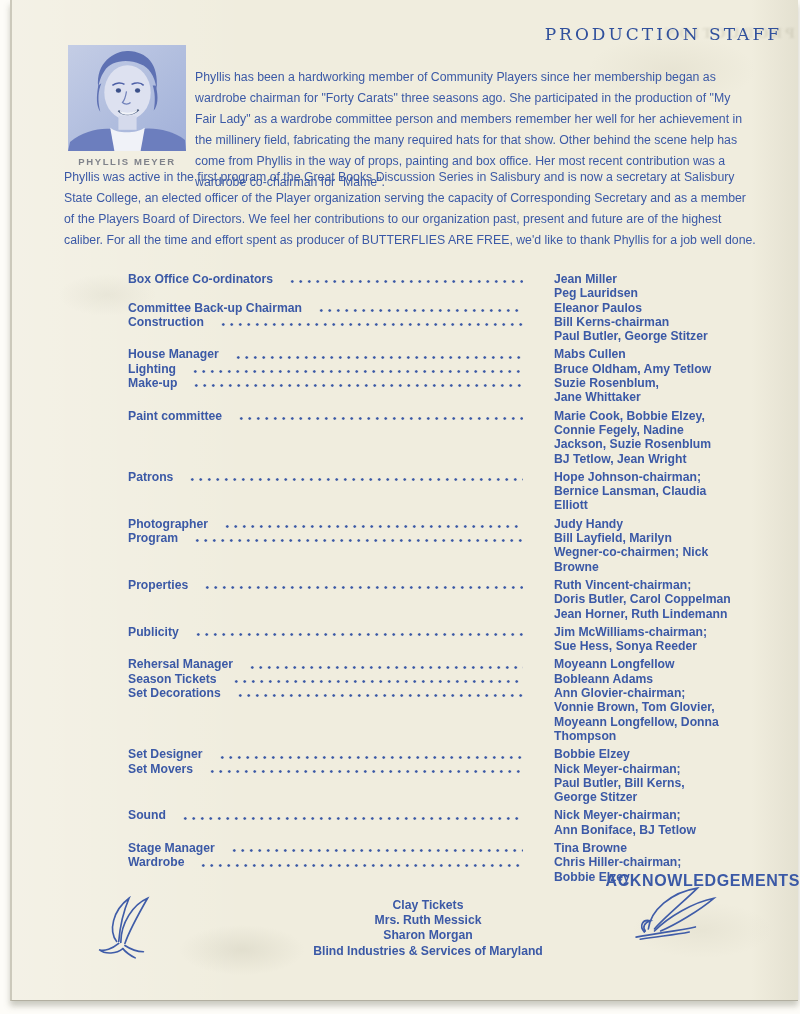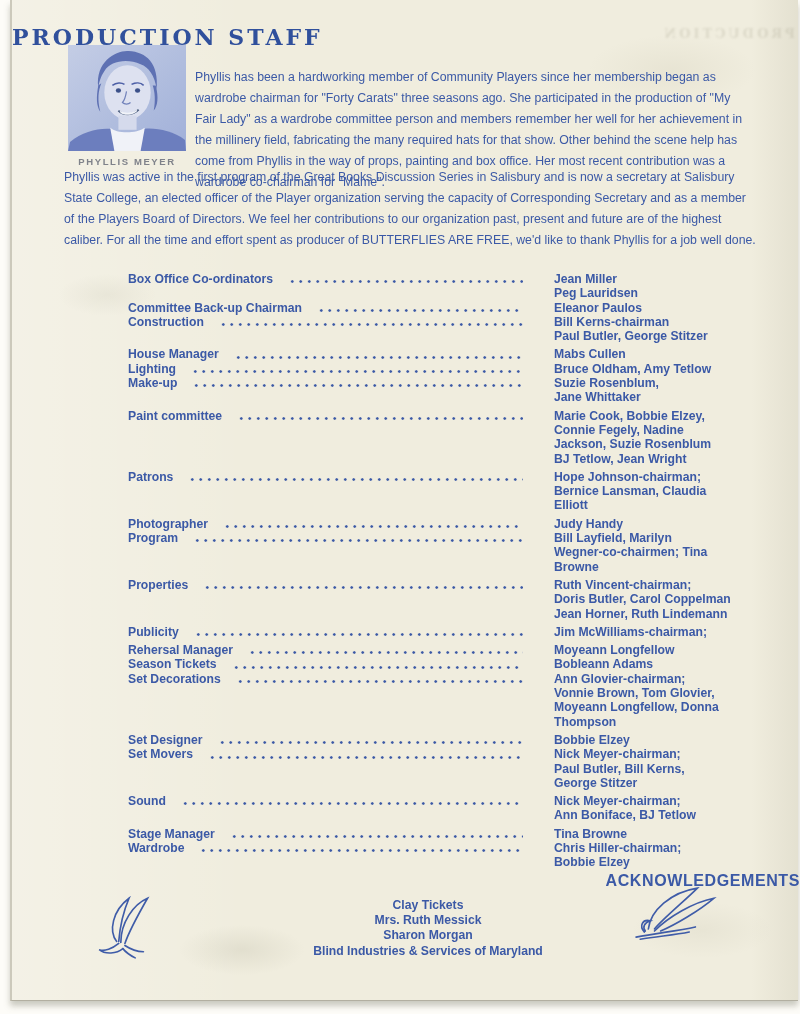--- a/index.html
+++ b/index.html
@@ -18,23 +18,23 @@
       radial-gradient(70px 30px at 95px 295px, rgba(150,148,125,.10), transparent 70%),
       radial-gradient(120px 50px at 660px 70px, rgba(170,164,135,.12), transparent 70%),
       radial-gradient(100px 40px at 690px 930px, rgba(160,156,130,.10), transparent 70%),
       linear-gradient(90deg, rgba(255,255,255,.25), transparent 30%, transparent 94%, rgba(140,135,110,.12)),
       var(--paper-cream);
     border-left:2px solid #ccc9bb;
     border-bottom:1px solid #b2afa1;
     box-shadow:0 5px 6px rgba(110,108,90,.35);
   }
   .title{
-    position:absolute;top:24px;left:0;width:770px;text-align:left;
+    position:absolute;top:24px;left:0;width:770px;text-align:right;
     font-family:"DejaVu Serif","Liberation Serif",serif;
-    font-size:22px;font-weight:700;letter-spacing:3px;color:var(--title-blue);
+    font-size:17px;font-weight:400;letter-spacing:3px;color:var(--title-blue);
   }
   .bleed{
     position:absolute;top:26px;left:558px;width:225px;height:24px;
     transform:scaleX(-1);opacity:.20;filter:blur(1.2px);
     color:#8f8b74;font:600 13px "DejaVu Serif",serif;letter-spacing:3px;
   }
   .bleed::after{content:"PRODUCTION";}
   .photo-block{position:absolute;left:56px;top:45px;width:118px;}
   .photo{width:118px;height:106px;overflow:hidden;filter:blur(.3px) saturate(.9);}
   .photo svg{display:block;width:100%;height:100%;}
@@ -220,21 +220,21 @@
 
         <div class="staff-row">
           <span class="staff-label">Program</span>
           <span class="dots"></span>
           <span class="staff-name">Bill Layfield, Marilyn</span>
         </div>
 
         <div class="staff-row cont">
           <span class="staff-label"></span>
           <span class="dots"></span>
-          <span class="staff-name">Wegner-co-chairmen; Tina</span>
+          <span class="staff-name">Wegner-co-chairmen; Nick</span>
         </div>
 
         <div class="staff-row cont">
           <span class="staff-label"></span>
           <span class="dots"></span>
           <span class="staff-name">Browne</span>
         </div>
 
         <div class="staff-row gap">
           <span class="staff-label">Properties</span>
@@ -253,20 +253,25 @@
           <span class="dots"></span>
           <span class="staff-name">Jean Horner, Ruth Lindemann</span>
         </div>
 
         <div class="staff-row gap">
           <span class="staff-label">Publicity</span>
           <span class="dots"></span>
           <span class="staff-name">Jim McWilliams-chairman;</span>
         </div>
 
+        <div class="staff-row cont">
+          <span class="staff-label"></span>
+          <span class="dots"></span>
+          <span class="staff-name">Sue Hess, Sonya Reeder</span>
+        </div>
 
         <div class="staff-row gap">
           <span class="staff-label">Rehersal Manager</span>
           <span class="dots"></span>
           <span class="staff-name">Moyeann Longfellow</span>
         </div>
 
         <div class="staff-row">
           <span class="staff-label">Season Tickets</span>
           <span class="dots"></span>

